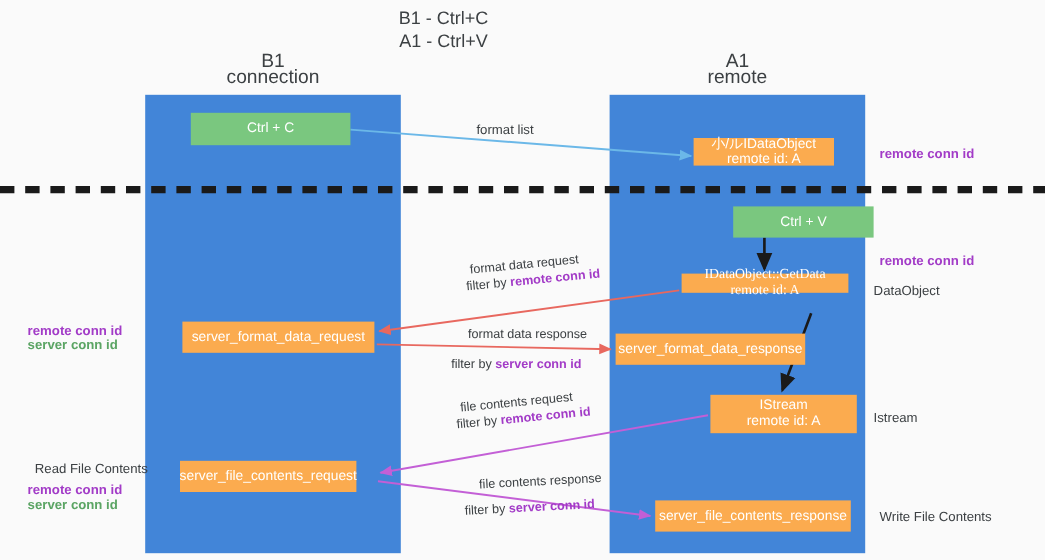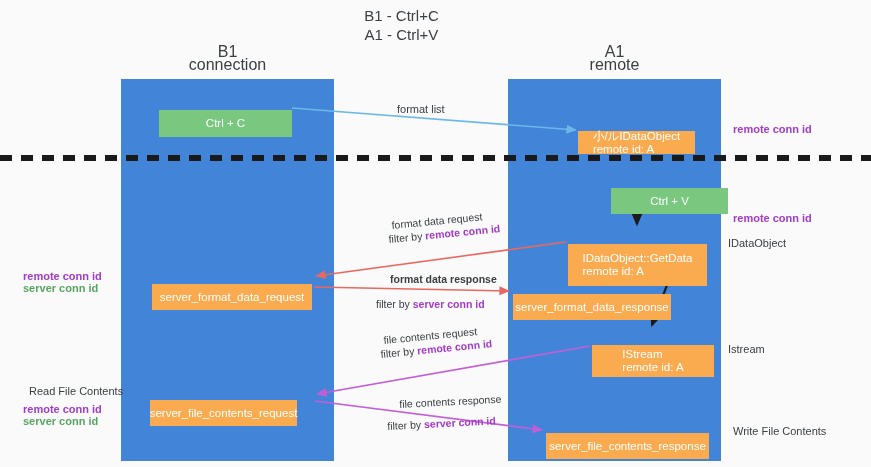--- a/index.html
+++ b/index.html
@@ -18,46 +18,45 @@
     background:#4285d8;
   }
   #lane-b1{left:121px;top:79px;width:213px;height:382px;}
   #lane-a1{left:508px;top:79px;width:213px;height:382px;}
 
   
   #title{
     position:absolute;left:0;top:6px;width:739px;
     text-align:center;font-size:15px;line-height:19px;color:#3c4043;
     white-space:pre-line;
-    margin-left:32px;
   }
   .lane-head{
     position:absolute;text-align:center;font-size:16px;line-height:13px;
     color:#3c4043;white-space:pre-line;
   }
   #head-b1{left:121px;top:45px;width:213px;}
   #head-a1{left:508px;top:45px;width:213px;}
 
   
   .node{
     position:absolute;
     display:flex;align-items:center;justify-content:center;
+    text-align:center;
     color:#ffffff;
     font-size:11.5px;line-height:13px;
     white-space:pre-line;
     box-sizing:border-box;
-    margin-top:16px;
   }
   .node.green{background:#7ac77f;}
   .node.orange{background:#fbab4f;}
 
   #n-ctrlc{left:159px;top:94px;width:133px;height:27px;}
   #n-dataobj{left:578px;top:115px;width:117px;height:23px;}
   #n-ctrlv{left:611px;top:172px;width:117px;height:26px;}
-  #n-getdata{left:568px;top:228px;width:139px;height:42px;}
+  #n-getdata{left:568px;top:228px;width:139px;height:16px;font-family:Liberation Serif, serif;}
   #n-sfdreq{left:152px;top:268px;width:160px;height:26px;}
   #n-sfdres{left:513px;top:278px;width:158px;height:26px;}
   #n-istream{left:592px;top:329px;width:122px;height:32px;}
   #n-sfcreq{left:150px;top:384px;width:147px;height:26px;}
   #n-sfcres{left:546px;top:417px;width:163px;height:26px;}
 
   
   .lbl{
     position:absolute;font-size:11px;line-height:14px;color:#3c4043;
     white-space:pre;
@@ -81,21 +80,21 @@
   
   .cap{
     position:absolute;font-size:10.5px;line-height:13px;color:#3c4043;
     white-space:nowrap;transform-origin:0 0;
   }
   .cap b{font-weight:bold;}
   .cap .purple{color:#a23bc7;}
 
   #c-fdreq1{left:391px;top:219px;transform:rotate(-5.5deg);}
   #c-fdreq2{left:388px;top:233px;transform:rotate(-5.5deg);}
-  #c-fdres1{left:390px;top:273px;font-weight:bold;}
+  #c-fdres1{left:390px;top:273px;}
   #c-fdres2{left:376px;top:298px;}
   #c-fcreq1{left:383px;top:334px;transform:rotate(-5.5deg);}
   #c-fcreq2{left:380px;top:348px;transform:rotate(-5.5deg);}
   #c-fcres1{left:399px;top:398px;transform:rotate(-3deg);}
   #c-fcres2{left:387px;top:420px;transform:rotate(-3deg);}
 
   svg#wires{position:absolute;left:0;top:0;width:871px;height:467px;pointer-events:none;}
 </style>
 </head>
 <body>
@@ -167,21 +166,21 @@
   <div class="cap" id="c-fcreq1">file contents request</div>
   <div class="cap" id="c-fcreq2"><span>filter by </span><b class="purple">remote conn id</b></div>
 
   <div class="cap" id="c-fcres1">file contents response</div>
   <div class="cap" id="c-fcres2"><span>filter by </span><b class="purple">server conn id</b></div>
 
   <div class="lbl" id="t-formatlist">format list</div>
 
   <div class="lbl bold-purple" id="t-rci-1">remote conn id</div>
   <div class="lbl bold-purple" id="t-rci-2">remote conn id</div>
-  <div class="lbl" id="t-dataobject">IDataObject</div>
+  <div class="lbl" id="t-dataobject">DataObject</div>
   <div class="lbl" id="t-istream">Istream</div>
   <div class="lbl" id="t-writefc">Write File Contents</div>
 
   <div class="lbl bold-purple" id="t-left1a">remote conn id</div>
   <div class="lbl bold-green" id="t-left1b">server conn id</div>
 
   <div class="lbl" id="t-readfc">Read File Contents</div>
   <div class="lbl bold-purple" id="t-left2a">remote conn id</div>
   <div class="lbl bold-green" id="t-left2b">server conn id</div>
 

